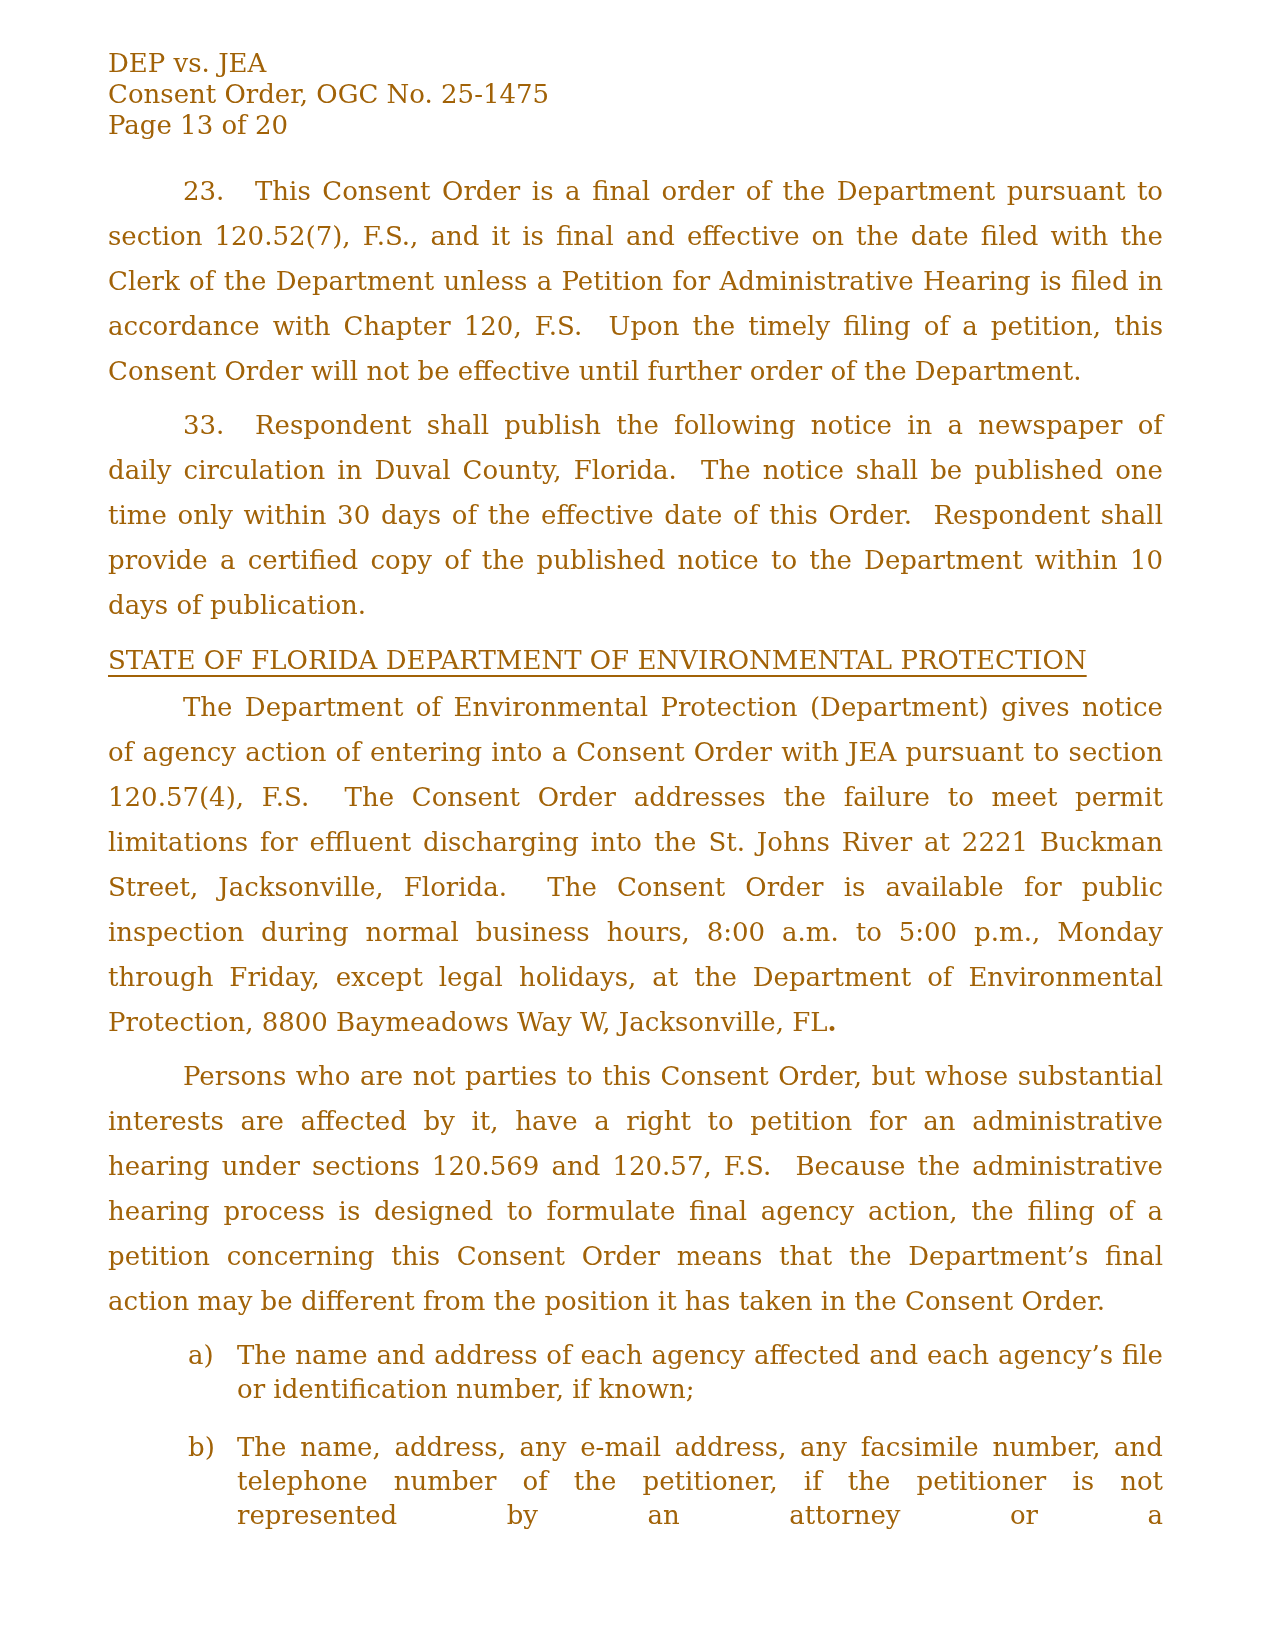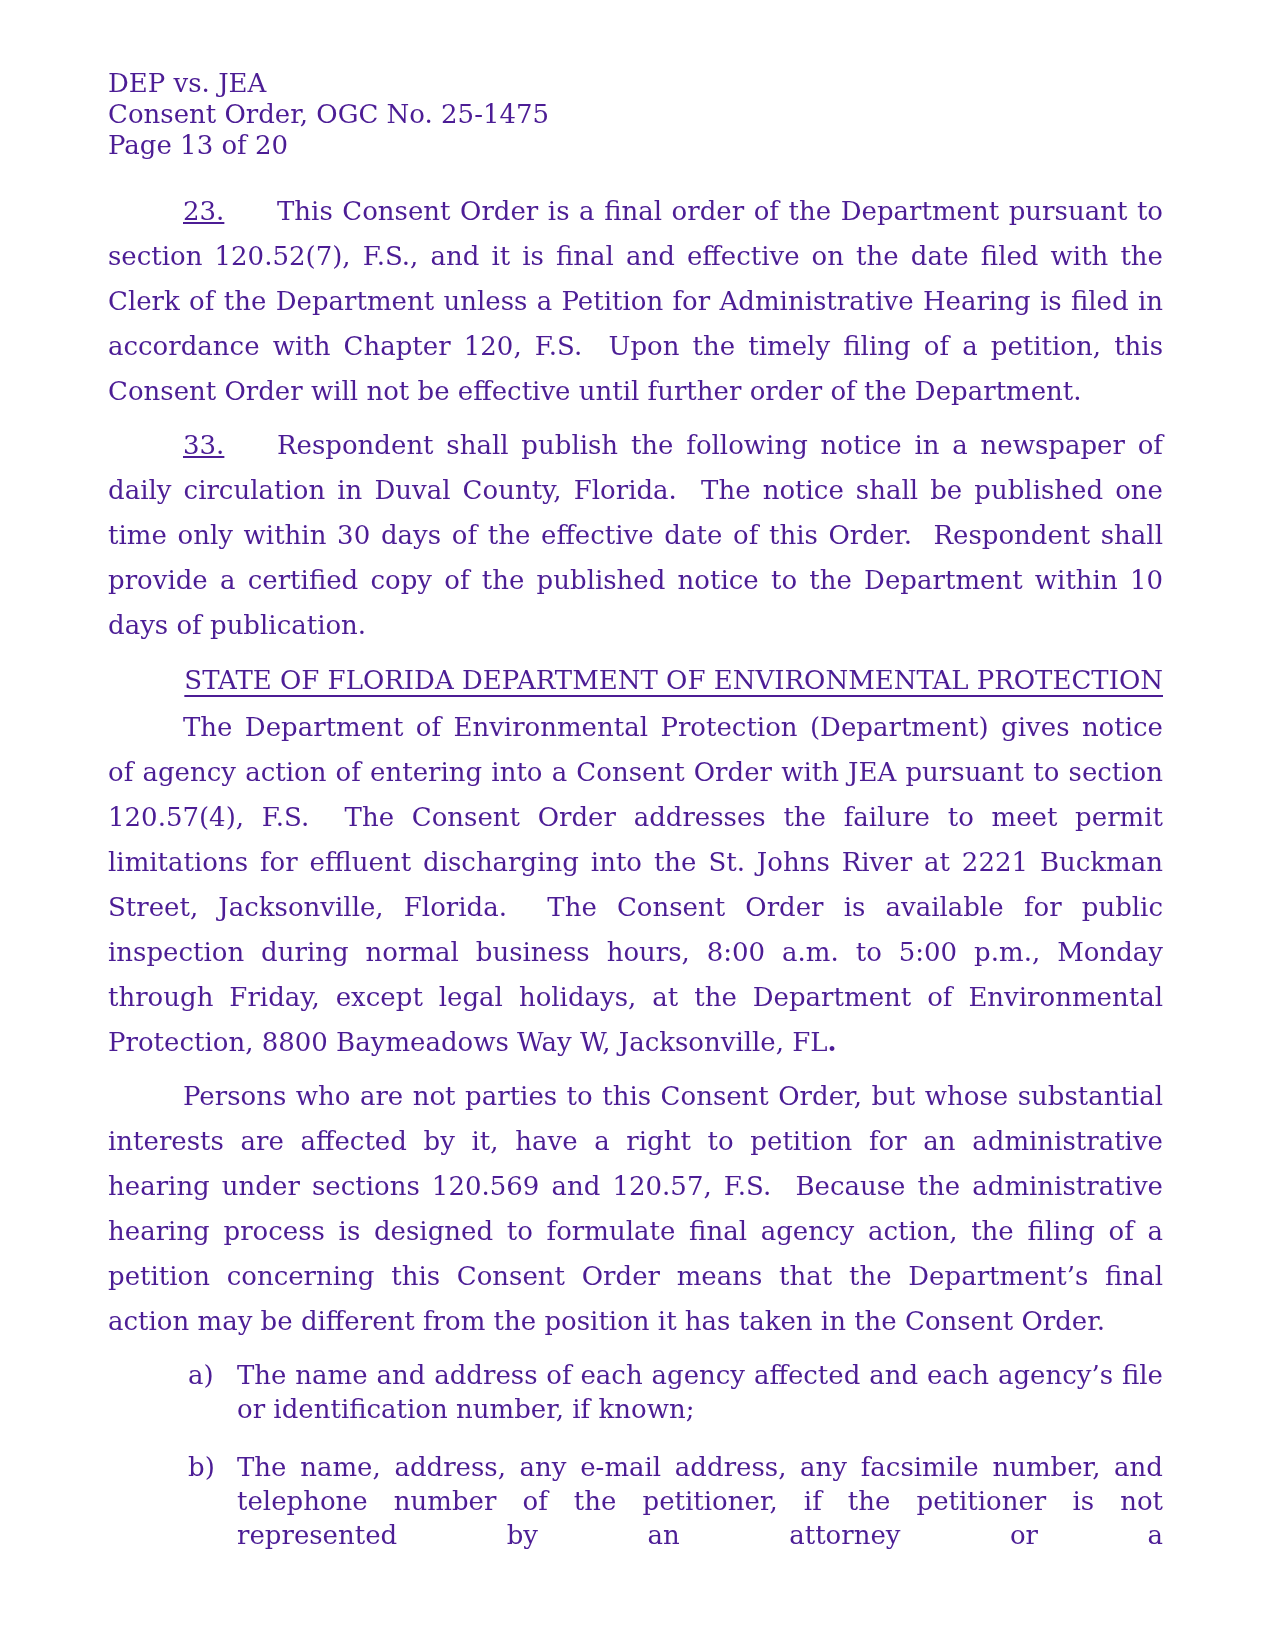--- a/index.html
+++ b/index.html
@@ -8,51 +8,50 @@
     padding: 0;
     background: #e8e8e8;
   }
   .page {
     position: relative;
     width: 1275px;
     height: 1650px;
     margin: 0 auto;
     background: #ffffff;
     box-sizing: border-box;
-    padding: 68px 112px 0 108px;
+    padding: 48px 112px 0 108px;
     font-family: "DejaVu Serif", "Liberation Serif", serif;
     font-size: 26px;
-    color: #4c1d95;
+    color: #a16207;
     overflow: hidden;
   }
   .doc-header {
     line-height: 31px;
     margin: 0 0 28px 0;
   }
   .doc-header div { white-space: nowrap; }
 
   .para {
     text-align: justify;
     line-height: 45px;
     margin: 0 0 9px 0;
     text-indent: 75px;
   }
   .para-num {
     display: inline-block;
     text-indent: 0;
     min-width: 42px;
-    margin-right: 52px;
-    text-decoration: underline;
+    margin-right: 30px;
   }
 
   .heading-block {
     margin: 4px 0 2px 0;
   }
   .heading {
-    text-align: right;
+    text-align: left;
     line-height: 46px;
     text-indent: 0;
   }
   .heading span {
     text-decoration: underline;
     text-decoration-thickness: 2px;
     text-underline-offset: 6px;
   }
 
   .bold-period { font-weight: bold; }

